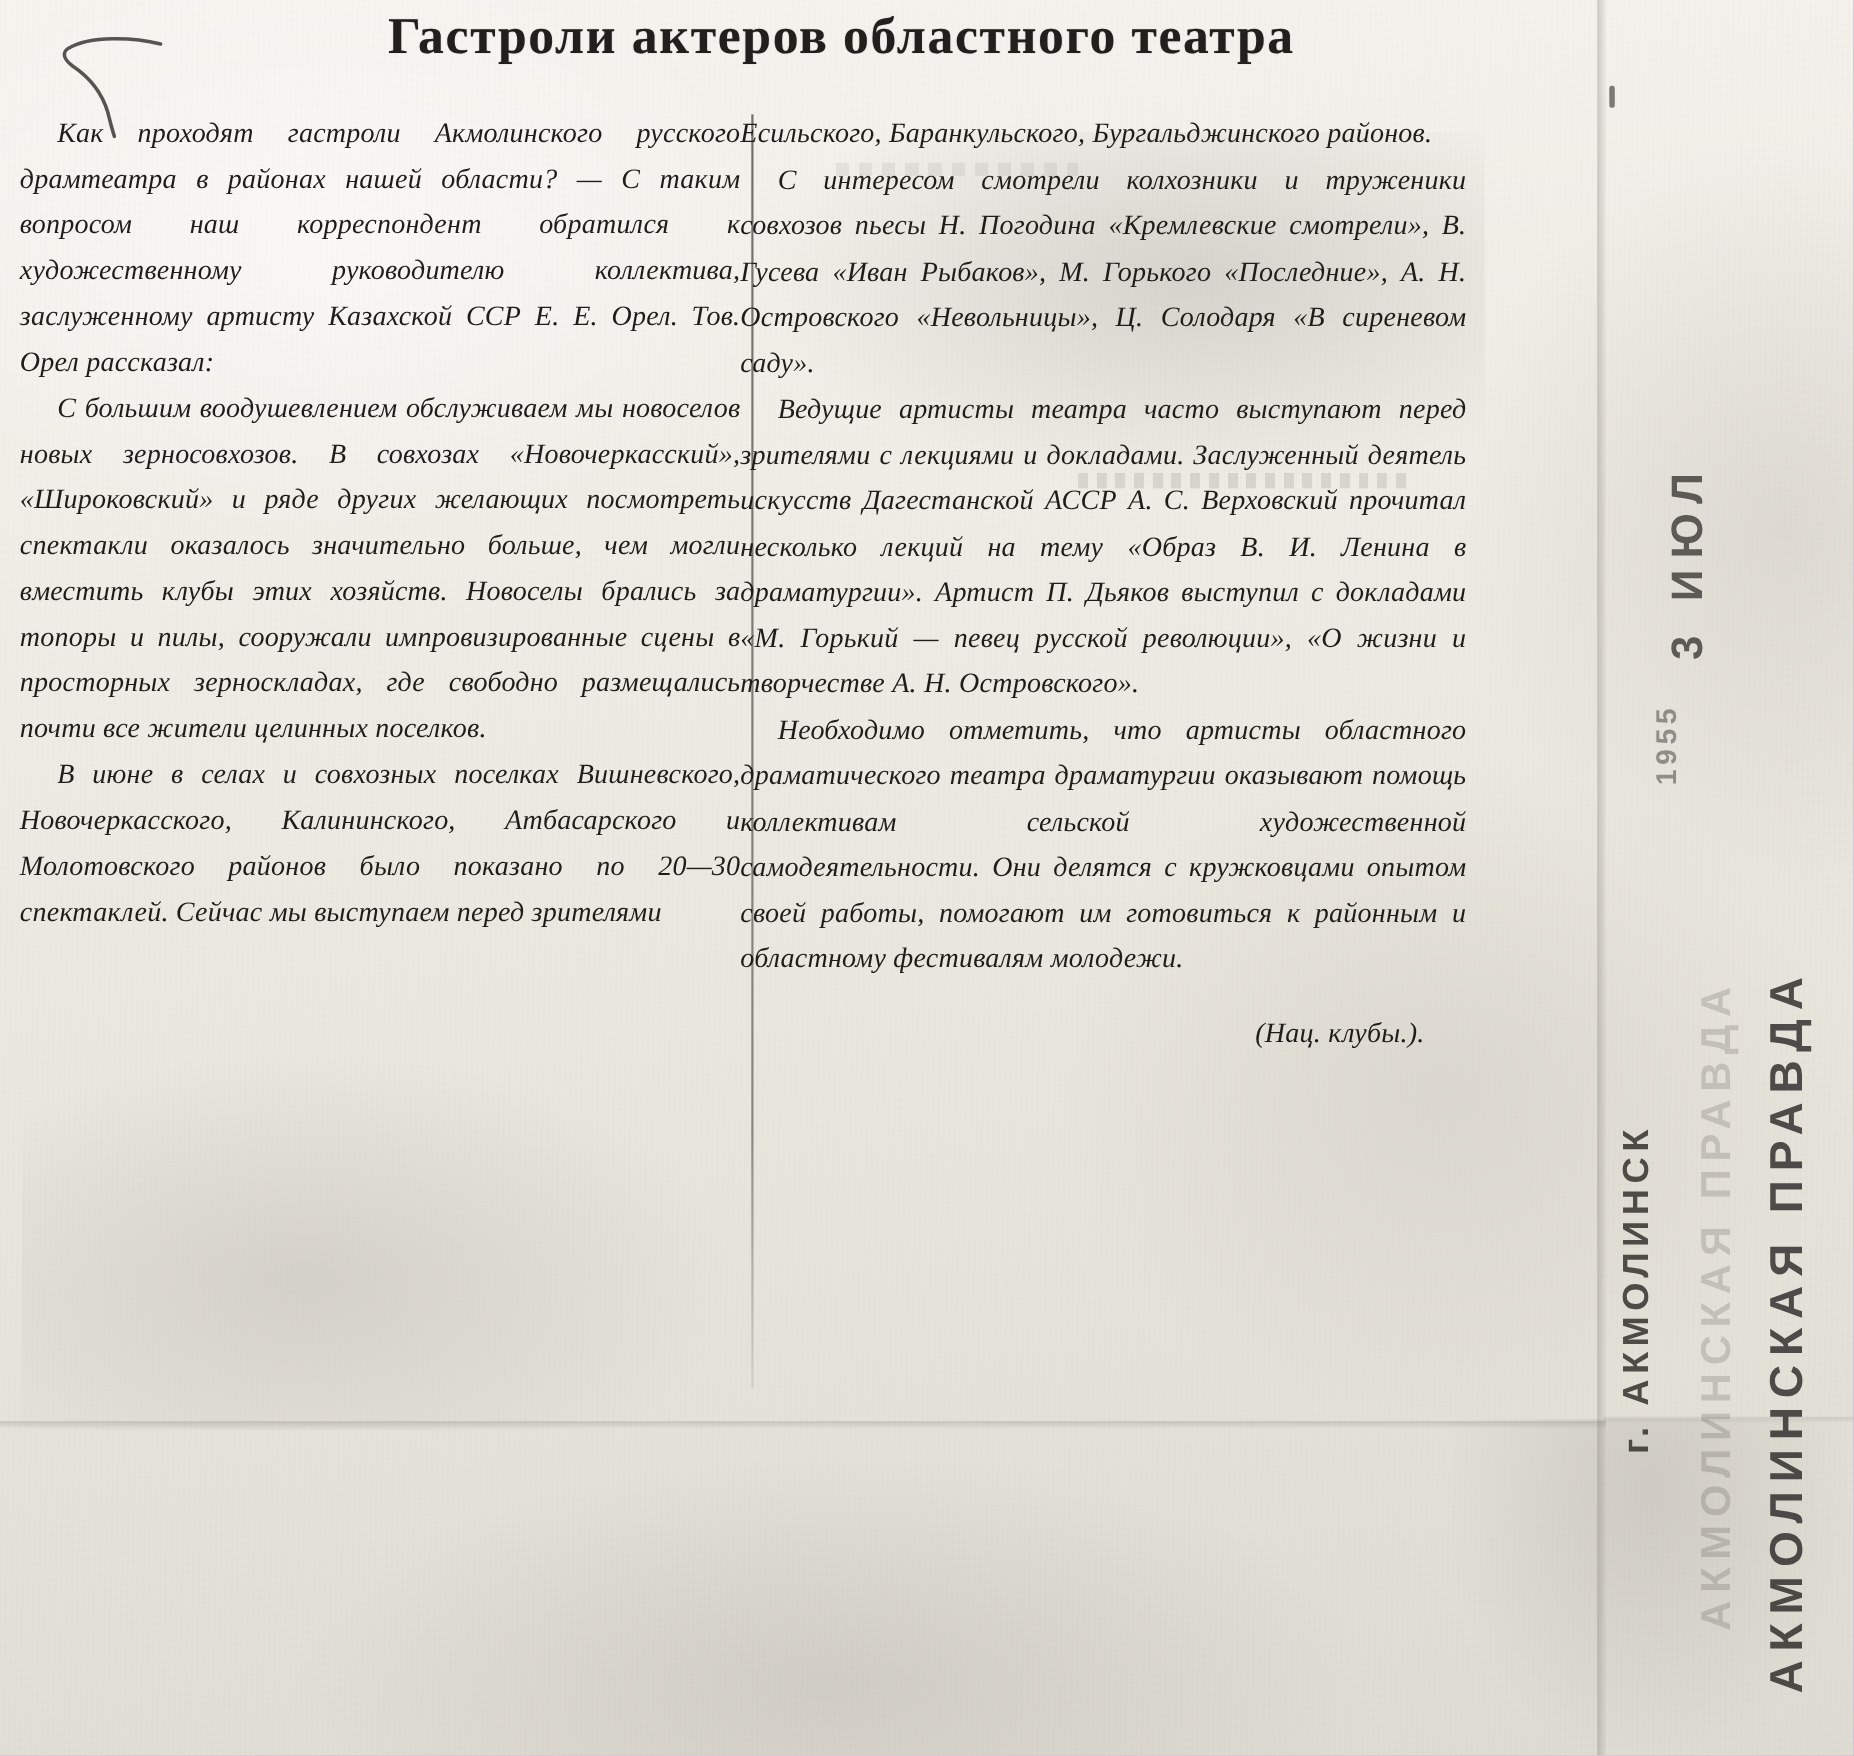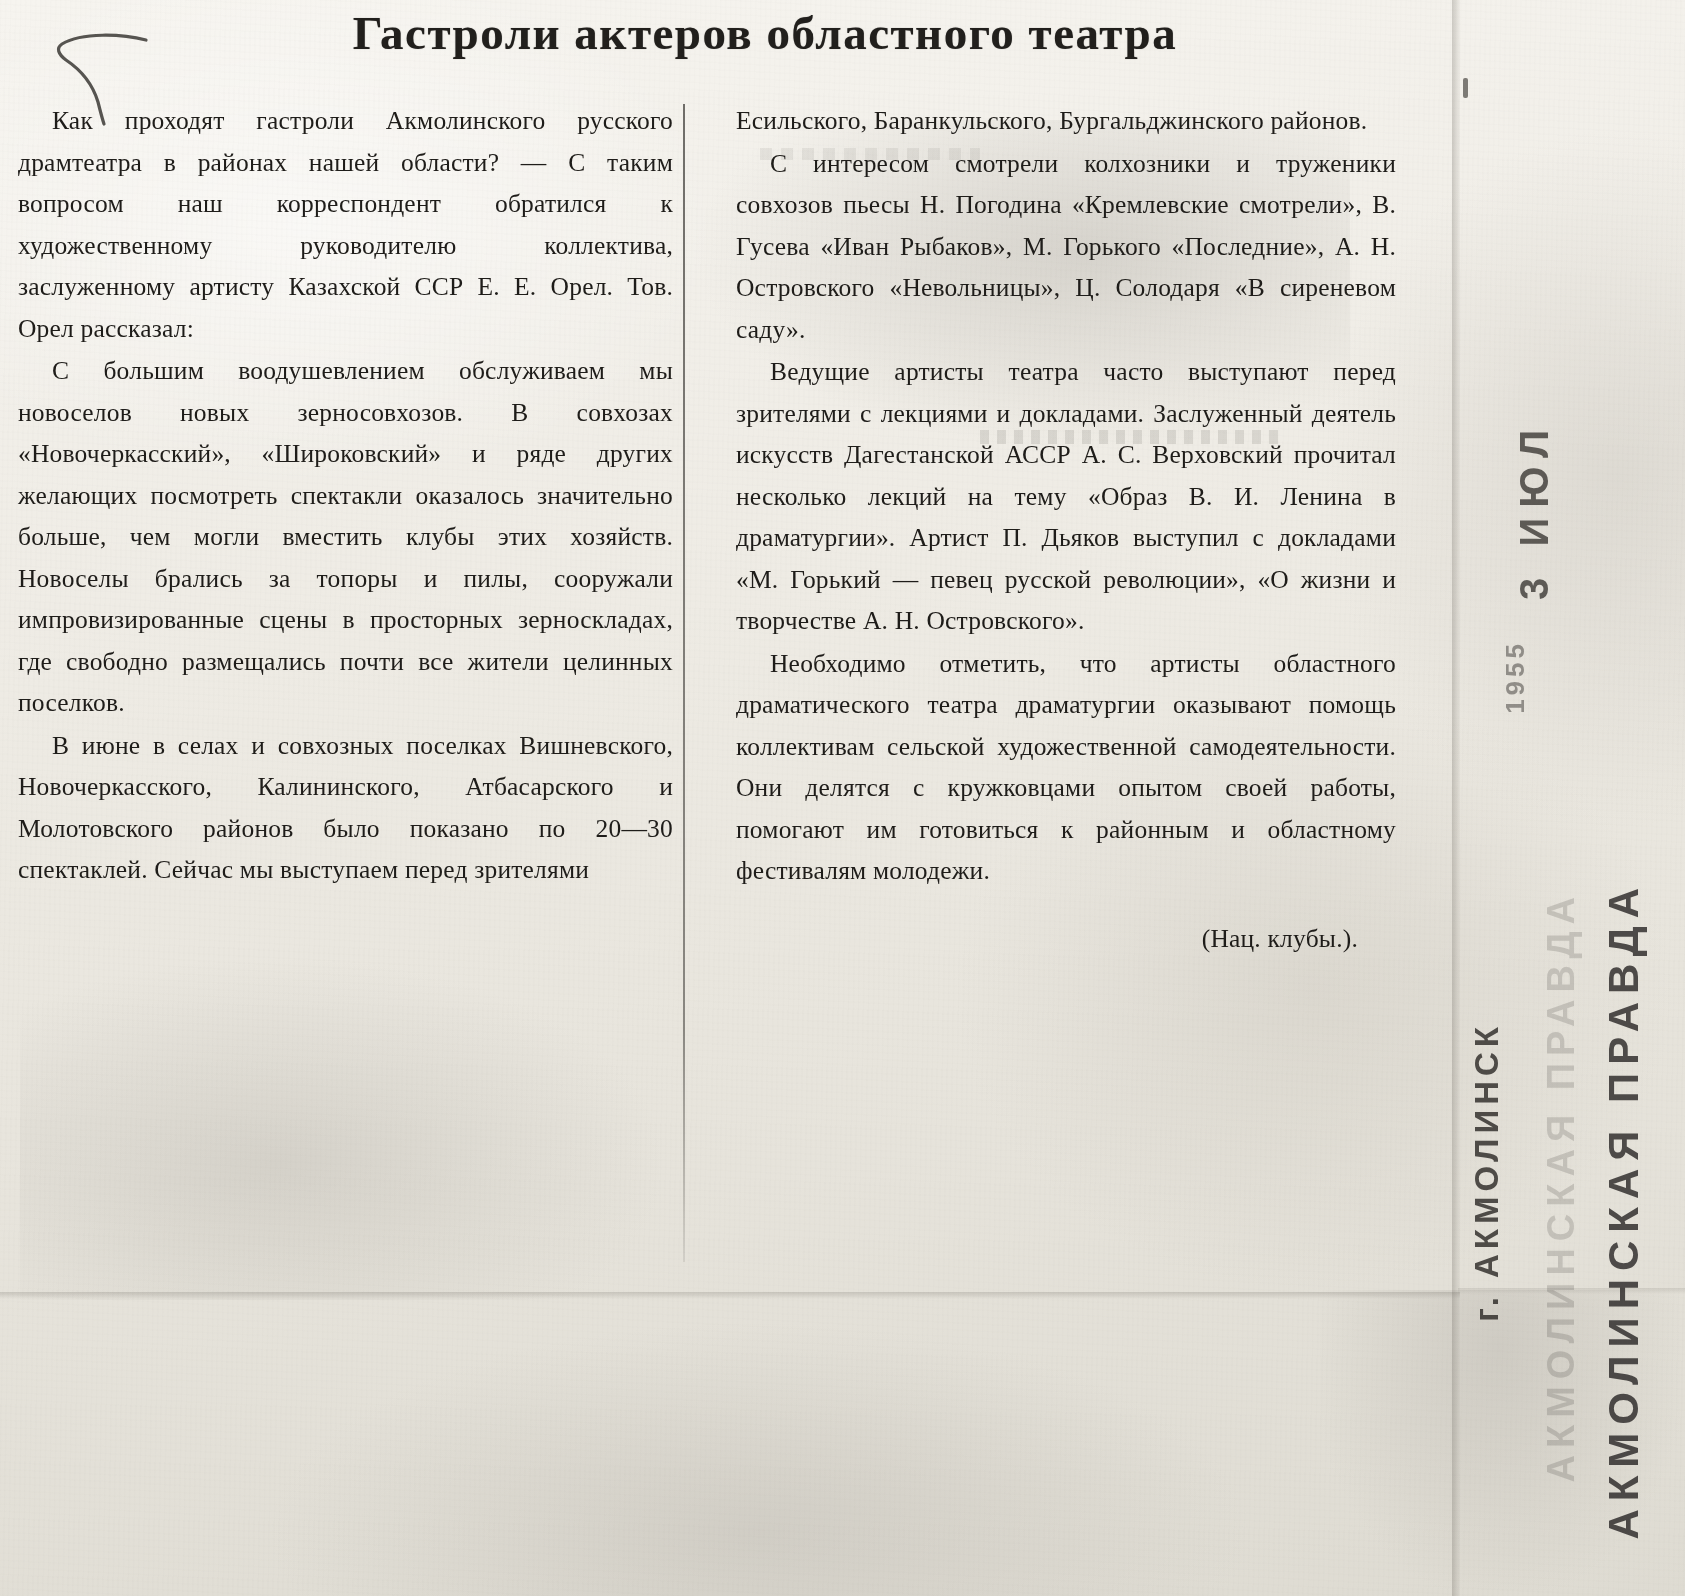--- a/index.html
+++ b/index.html
@@ -114,32 +114,33 @@
   
   .col {
     position: absolute;
     top: 100px;
     font-size: 25.5px;
     line-height: 41.5px;
     color: #1e1c19;
     text-align: justify;
     text-justify: inter-word;
     letter-spacing: 0.2px;
+    font-style: italic;
   }
   .col p {
     margin: 0 0 1px 0;
     text-indent: 34px;
   }
   .col p.noindent { text-indent: 0; }
   .col-left {
     left: 18px;
     width: 655px;
   }
   .col-right {
-    left: 736px;
+    left: 673px;
     width: 660px;
   }
   .col-divider {
     position: absolute;
     left: 683px;
     top: 104px;
     width: 2px;
     height: 1158px;
     background: linear-gradient(180deg, rgba(60,58,54,0.72), rgba(60,58,54,0.55) 80%, rgba(60,58,54,0.1));
   }

